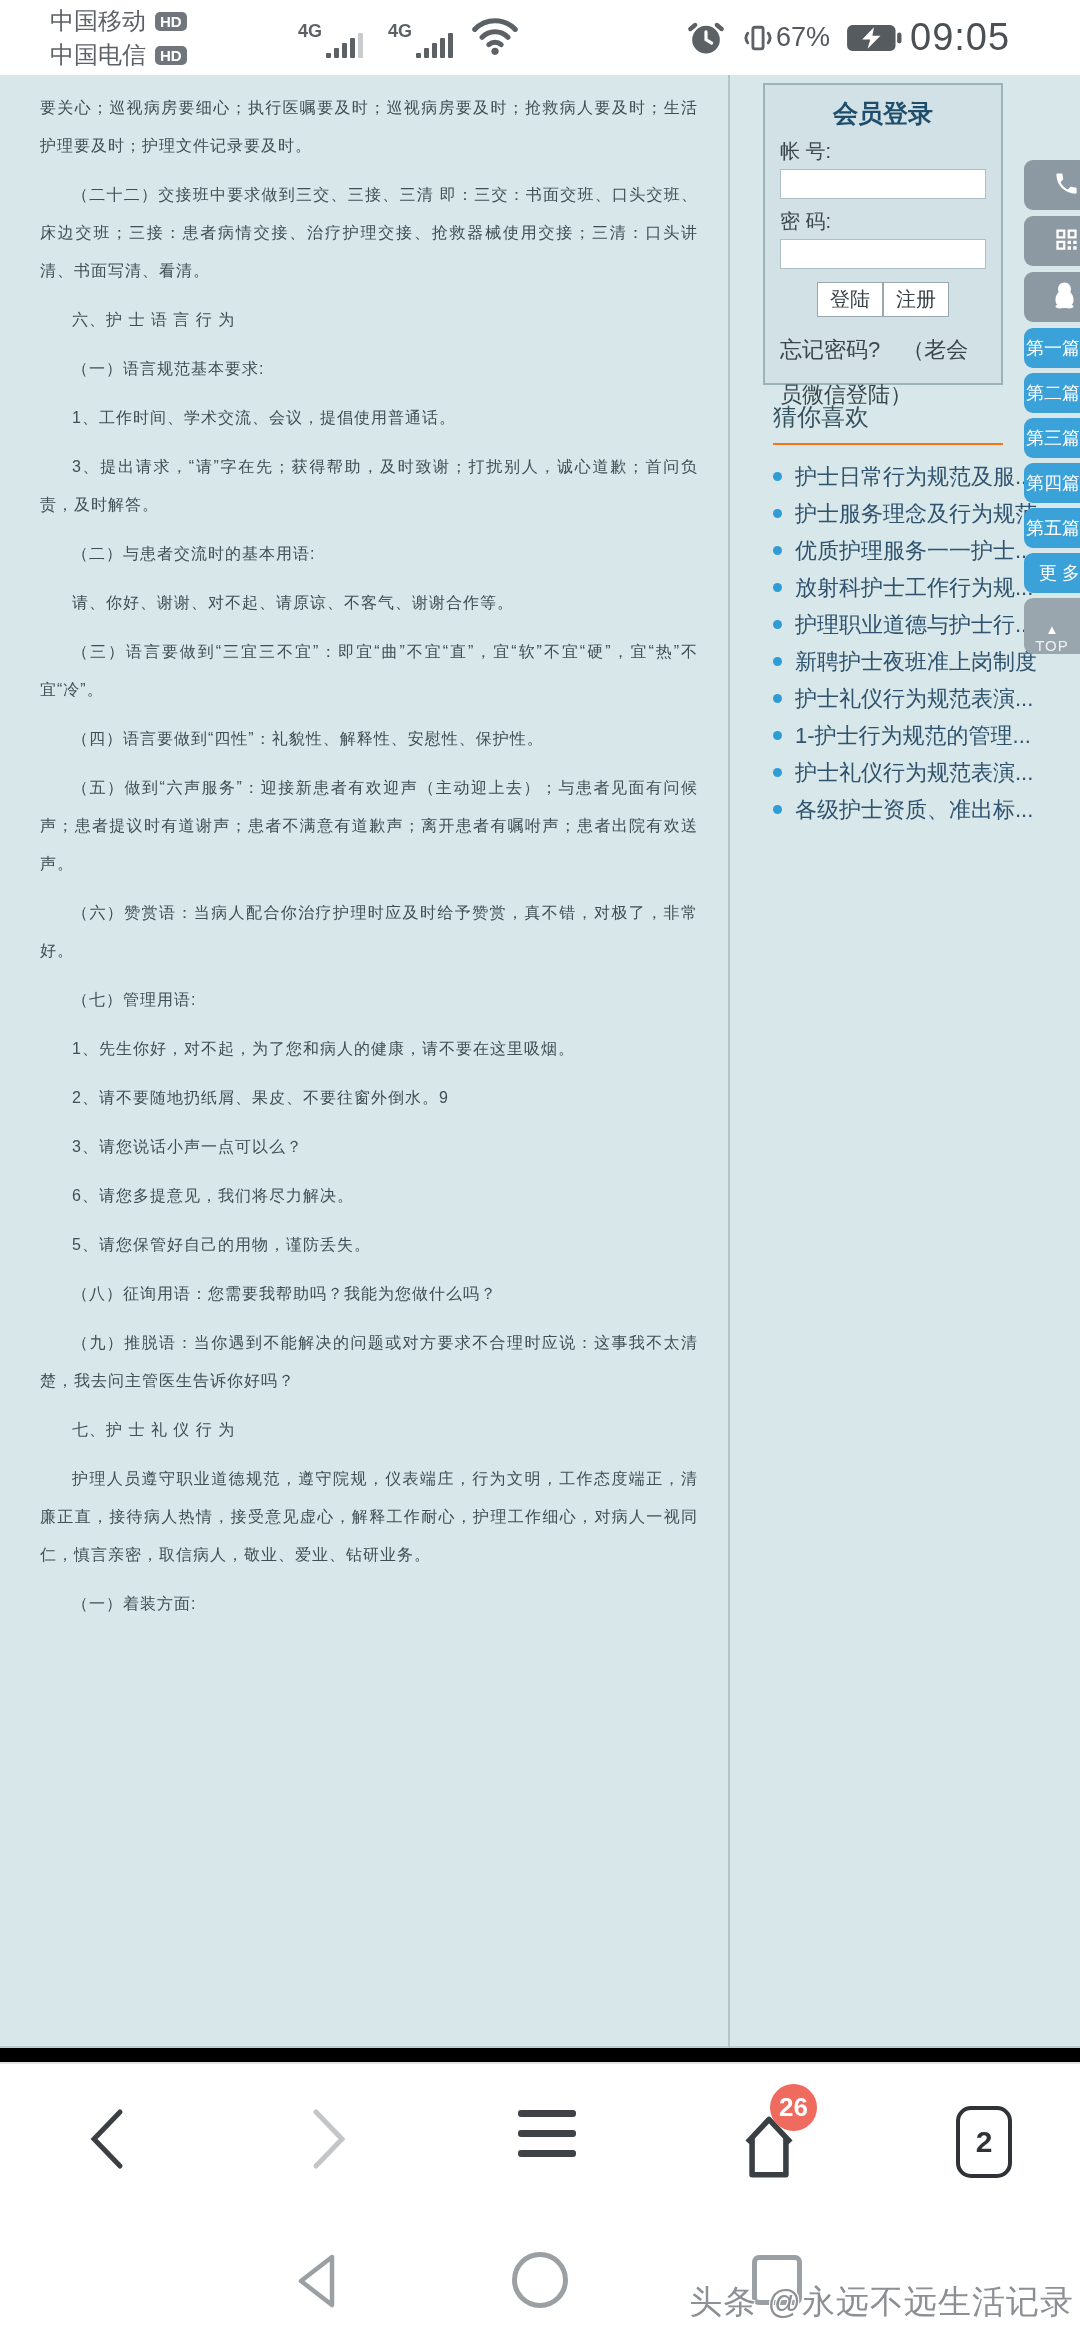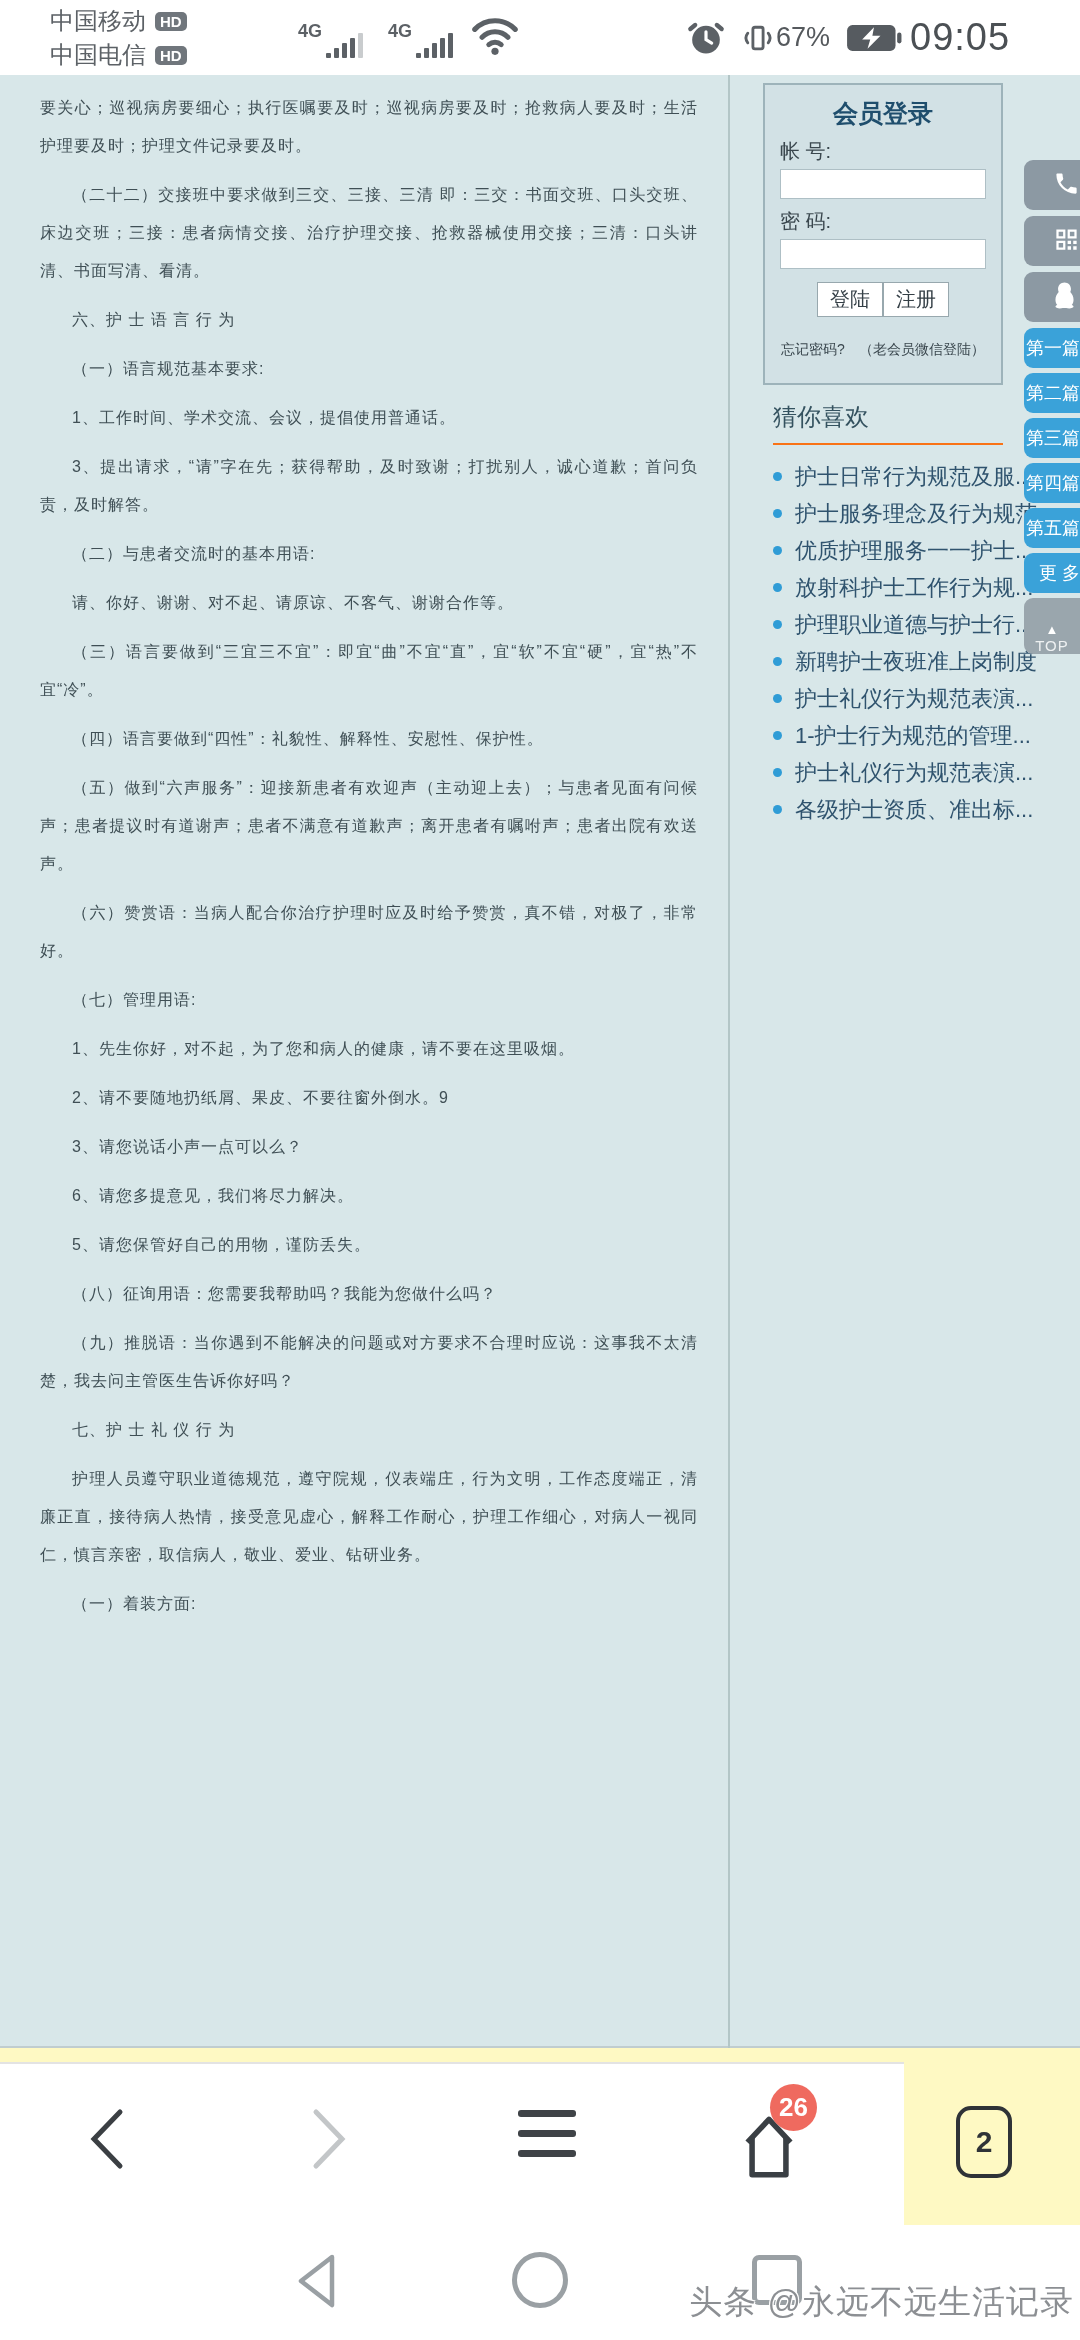--- a/index.html
+++ b/index.html
@@ -1,19 +1,19 @@
 <!DOCTYPE html>
 <html><head>
 <meta charset="utf-8">
 <style>
   * { margin:0; padding:0; box-sizing:border-box; }
   html,body { background:#fff; }
   .screen {
     position:relative; width:1080px; height:2340px; overflow:hidden;
-    background:#fef9c3; font-family:"Liberation Sans","DejaVu Sans",sans-serif;
+    background:#000000; font-family:"Liberation Sans","DejaVu Sans",sans-serif;
     color:#3f4f55;
   }
   
   .status-bar { position:absolute; top:0; left:0; width:1080px; height:75px; background:#fff; color:#5c6166; }
   .carrier-block { position:absolute; left:50px; top:4px; }
   .carrier-row { display:flex; align-items:center; gap:9px; height:34px; }
   .carrier-name { font-size:24px; }
   .hd-badge { background:#70767c; color:#fff; font-size:15px; font-weight:bold; border-radius:5px; padding:2px 5px; line-height:1; }
   .signal-group { position:absolute; top:16px; display:flex; align-items:flex-end; }
   .sg1 { left:298px; } .sg2 { left:388px; }
@@ -33,37 +33,37 @@
   .article { position:absolute; left:40px; top:14px; width:658px; }
   .article p { font-size:16px; line-height:38px; letter-spacing:1px; text-align:justify; text-indent:2em; margin-bottom:11px; word-break:break-all; color:#3f4f55; }
   .article p:first-of-type { text-indent:0; }
   
   .login-panel { position:absolute; left:763px; top:8px; width:240px; height:302px; background:#d2e1e5; border:2px solid #9db3ba; padding:8px 15px; }
   .login-title { text-align:center; font-size:25px; font-weight:bold; color:#1f4e6d; margin:4px 0 8px; }
   .field-label { font-size:20px; color:#3a474e; margin-bottom:4px; }
   .login-input { width:100%; height:30px; background:#fff; border:1px solid #aebfc5; margin-bottom:9px; font-size:20px; padding:0 6px; }
   .login-btn-row { display:flex; justify-content:center; margin:4px 0 10px; }
   .login-btn { font-size:20px; color:#343f46; background:#fff; border:1px solid #98a8ae; padding:3px 12px; font-family:inherit; cursor:pointer; }
-  .forgot-row { font-size:14px; color:#3a474e; text-align:center; line-height:45px; }
+  .forgot-row { font-size:22px; color:#3a474e; line-height:45px; }
   .forgot-link { cursor:pointer; }
   
   .recommend { position:absolute; left:773px; top:326px; width:252px; }
   .recommend-title { font-size:24px; font-weight:normal; color:#34525f; padding-bottom:10px; border-bottom:2px solid #f97316; margin-bottom:13px; width:230px; }
   .recommend-item { display:flex; align-items:center; gap:13px; height:37px; cursor:pointer; }
   .recommend-bullet { width:9px; height:9px; border-radius:50%; background:#2f9cd6; flex:none; }
   .recommend-text { font-size:22px; color:#2f536e; white-space:nowrap; }
   
   .float-nav { position:absolute; left:1024px; top:160px; width:56px; }
   .fbtn { width:56px; border-radius:9px 0 0 9px; margin-bottom:6px; display:flex; align-items:center; justify-content:flex-end; color:#fff; cursor:pointer; }
   .fbtn-icon { height:50px; background:#8c99a3; }
   .float-articles .fbtn { height:40px; background:#3aa2d9; font-size:18px; margin-bottom:5px; }
   .fbtn-top { height:56px; background:#9aa6ad; flex-direction:column; line-height:1.1; }
   .fbtn-top .tri { font-size:13px; } .fbtn-top .top-txt { font-size:15px; letter-spacing:1px; color:#eef1f2; }
   
-  .browser-bar { position:absolute; top:2062px; left:0; width:904px; height:163px; background:#fff; border-top:2px solid #e3e3e3; }
+  .browser-bar { position:absolute; top:2062px; left:0; width:1080px; height:163px; background:#fff; border-top:2px solid #e3e3e3; }
   .bb-ctrl { position:absolute; cursor:pointer; }
   .bb-back { left:84px; top:42px; }
   .bb-fwd { left:306px; top:42px; }
   .bb-menu { left:518px; top:46px; display:flex; flex-direction:column; gap:13px; }
   .bb-menu i { display:block; width:58px; height:7px; border-radius:3px; background:#3f4347; }
   .bb-home { left:732px; top:40px; }
   .badge { position:absolute; left:38px; top:-20px; min-width:47px; height:47px; border-radius:24px; background:#ef6a5f; color:#fff; font-size:26px; font-weight:bold; display:flex; align-items:center; justify-content:center; padding:0 4px; }
   .bb-tabs { left:956px; top:42px; width:56px; height:72px; border:4px solid #2f3337; border-radius:15px; display:flex; align-items:center; justify-content:center; font-size:30px; font-weight:bold; color:#2f3337; }
   
   .android-bar { position:absolute; top:2225px; left:0; width:1080px; height:115px; background:#fff; }

